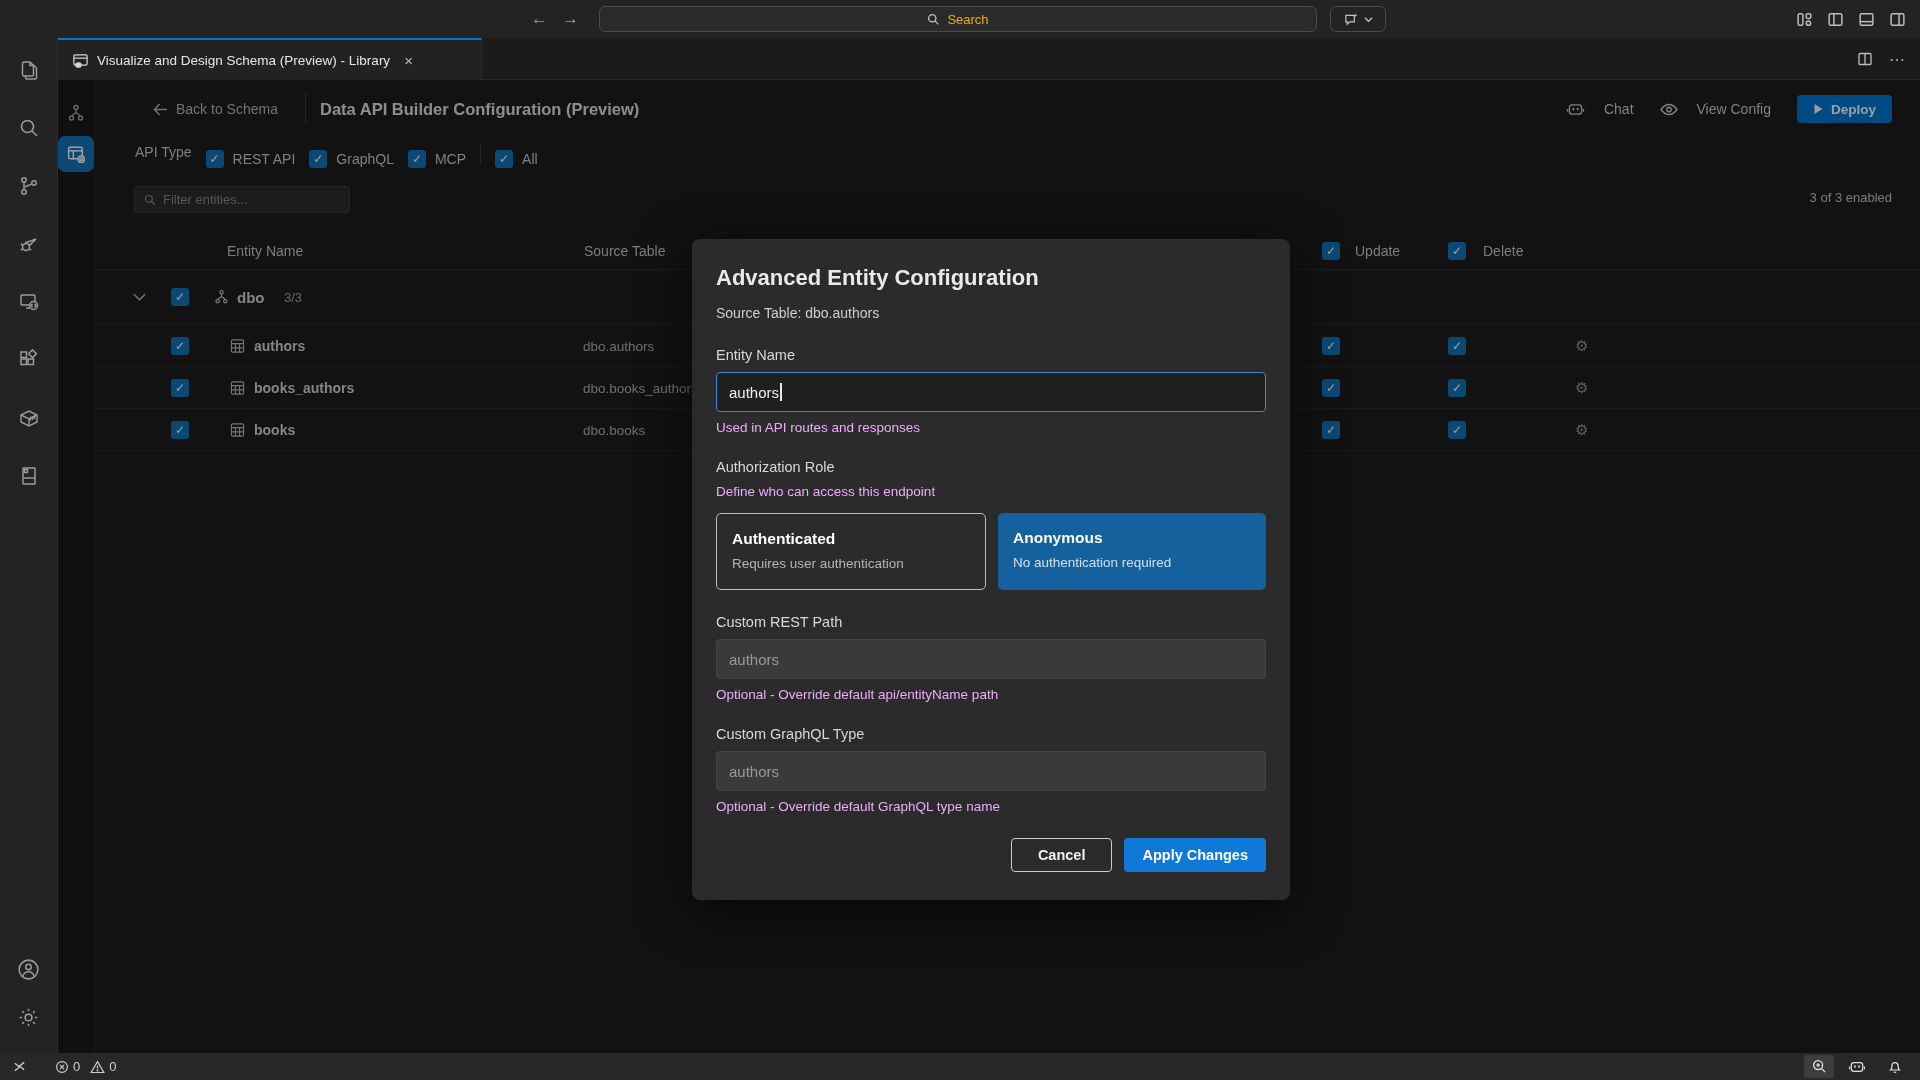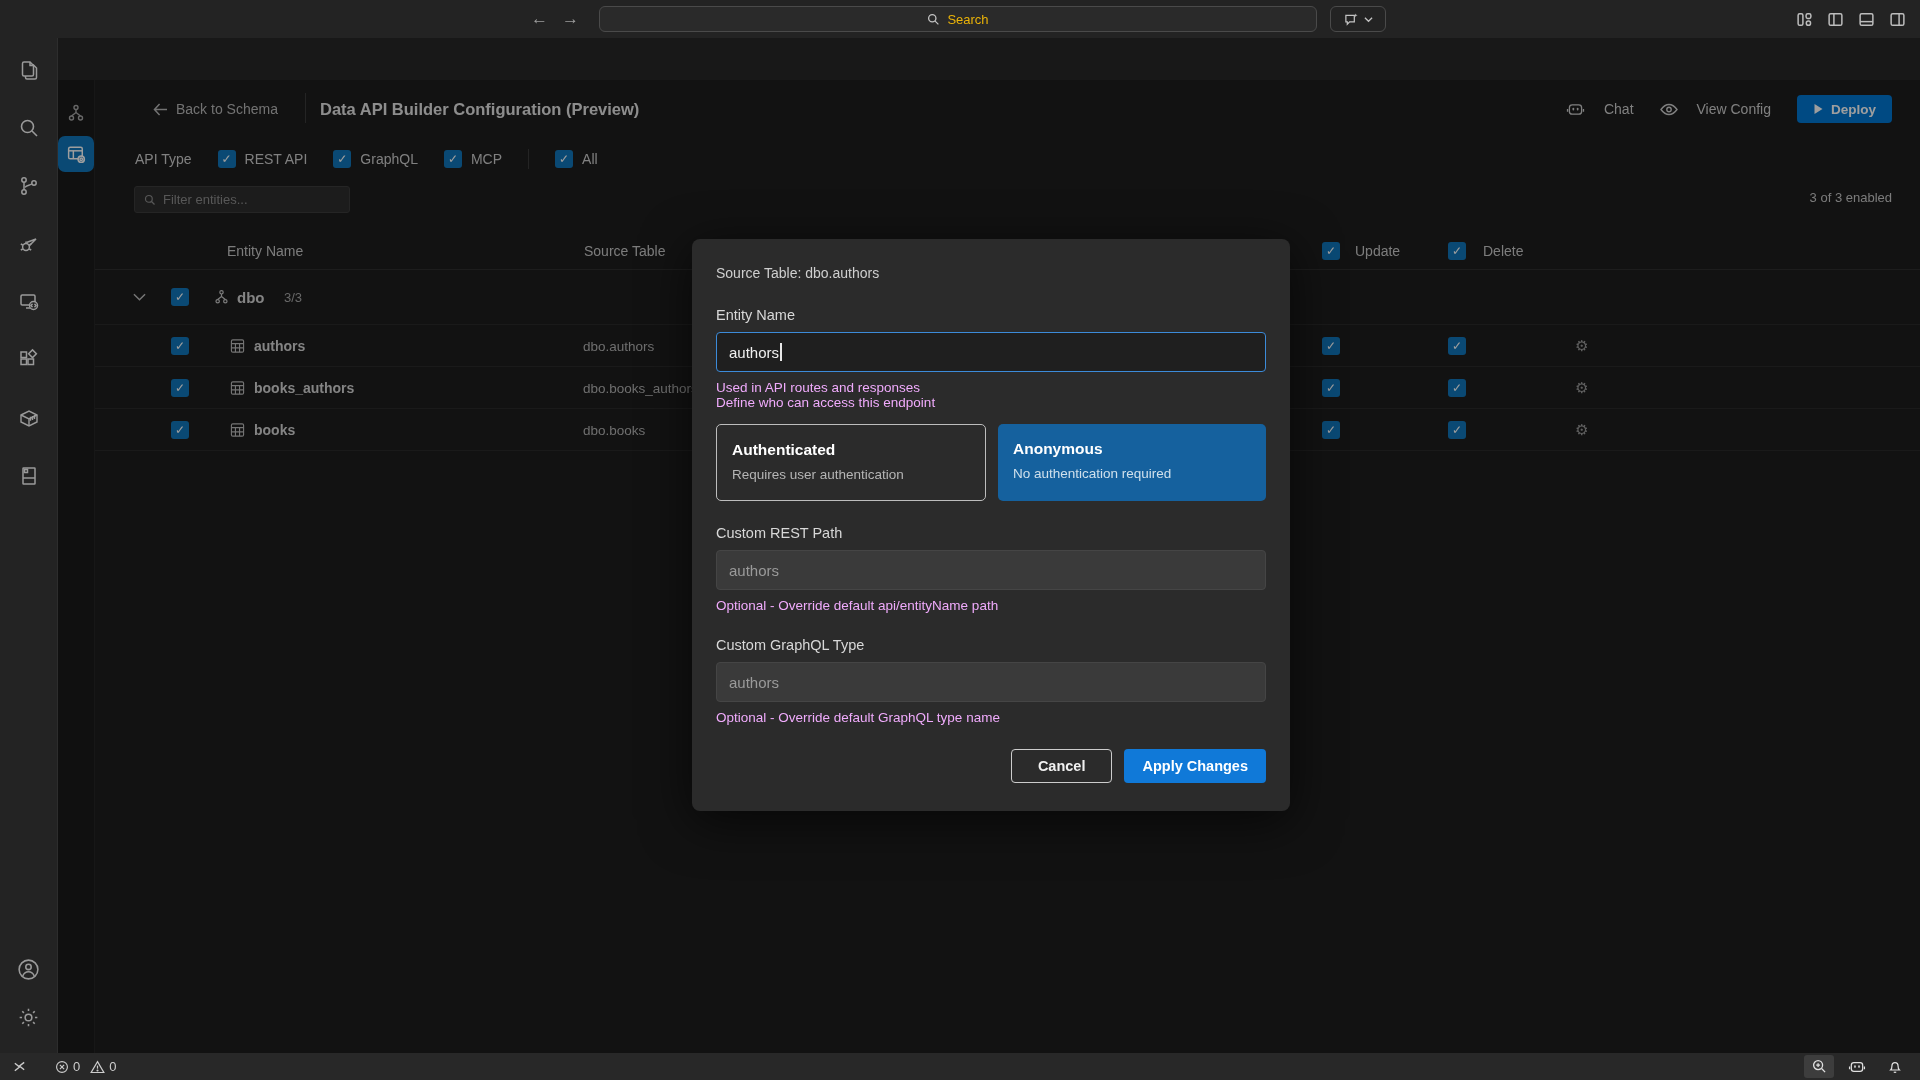--- a/index.html
+++ b/index.html
@@ -44,21 +44,21 @@
   #content { position:relative; flex:1; background:#1d1d1d; }
   #page-header { position:absolute; left:0; top:0; right:0; height:58px; display:flex; align-items:center; }
   #back-link { position:absolute; left:58px; display:flex; align-items:center; gap:8px; color:#b9b9b9; font-size:14px; cursor:pointer; }
   #hdr-divider { position:absolute; left:210px; top:13px; height:30px; width:1px; background:#3a3a3a; }
   #page-title { position:absolute; left:225px; color:#e4e4e4; font-size:16.5px; font-weight:bold; }
   #hdr-actions { position:absolute; right:28px; display:flex; align-items:center; gap:26px; }
   .hdr-act { display:flex; align-items:center; gap:19px; color:#cfcfcf; font-size:14px; cursor:pointer; }
   #deploy-btn { background:#0078d4; color:#fff; border:none; border-radius:4px; height:28px;
     padding:0 16px; font-size:13.5px; font-weight:bold; display:flex; align-items:center; gap:7px; cursor:pointer; }
 
-  #api-type-row { position:absolute; left:40px; top:64px; height:30px; display:flex; align-items:center; gap:12px; font-size:14px; color:#cfcfcf; }
+  #api-type-row { position:absolute; left:40px; top:64px; height:30px; display:flex; font-size:14px; color:#cfcfcf; }
   .cb { width:18px; height:18px; background:#1177bb; border-radius:3px; color:#fff;
     display:inline-flex; align-items:center; justify-content:center; font-size:12px; cursor:pointer; flex:0 0 auto; }
   .cb-group { display:flex; align-items:center; gap:9px; margin-left:14px; }
   .v-sep { width:1px; height:20px; background:#3a3a3a; margin-left:14px; }
 
   #filter-row { position:absolute; left:0; right:0; top:100px; height:34px; }
   #filter-input { position:absolute; left:39px; top:6px; width:216px; height:27px; background:#2e2e2e;
     border:1px solid #3c3c3c; border-radius:3px; display:flex; align-items:center; gap:7px; padding:0 9px; color:#8d8d8d; font-size:13px; }
   #enabled-count { position:absolute; right:28px; top:10px; font-size:13px; color:#c7c7c7; }
 
@@ -226,20 +226,39 @@
   </div>
   <div class="ab-icon" style="margin-bottom:12px">
     <svg width="25" height="25" viewBox="0 0 24 24" fill="none" stroke="currentColor" stroke-width="1.5">
         <circle cx="12" cy="12" r="3.2"></circle>
         <path d="M12 3.5v2.3M12 18.2v2.3M3.5 12h2.3M18.2 12h2.3M6 6l1.6 1.6M16.4 16.4 18 18M18 6l-1.6 1.6M7.6 16.4 6 18"></path>
       </svg>
   </div>
 </div>
 
 <div id="main">
+  <div id="tabstrip">
+    <div id="tab-active">
+      <svg width="17" height="17" viewBox="0 0 18 18" fill="none" stroke="#d6d6d6" stroke-width="1.3">
+          <rect x="2" y="3" width="14" height="11" rx="1.5"></rect>
+          <line x1="2" y1="6.5" x2="16" y2="6.5"></line>
+          <ellipse cx="6.8" cy="12.6" rx="2.6" ry="1.2" fill="#d6d6d6"></ellipse>
+          <path d="M4.2 12.6v2.2c0 .7 1.2 1.2 2.6 1.2s2.6-.5 2.6-1.2v-2.2" fill="#d6d6d6"></path>
+        </svg>
+      <span class="tab-label">Visualize and Design Schema (Preview) - Library</span>
+      <span class="tab-close">×</span>
+    </div>
+    <div class="tab-right-icons">
+      <svg width="16" height="16" viewBox="0 0 16 16" fill="none" stroke="#bdbdbd" stroke-width="1.3">
+          <rect x="2" y="2.5" width="12" height="11" rx="1"></rect>
+          <line x1="8" y1="2.5" x2="8" y2="13.5"></line>
+        </svg>
+      <span style="font-size:16px; letter-spacing:1px;">⋯</span>
+    </div>
+  </div>
 
   <div id="editor">
     <div id="rail">
       <div class="rail-icon">
         <svg width="20" height="20" viewBox="0 0 20 20" fill="none" stroke="currentColor" stroke-width="1.4">
             <circle cx="10" cy="4.5" r="2"></circle>
             <circle cx="5.5" cy="15" r="2"></circle>
             <circle cx="14.5" cy="15" r="2"></circle>
             <path d="M10 6.5v3M10 9.5 5.5 13M10 9.5l4.5 3.5"></path>
           </svg>
@@ -398,29 +417,31 @@
           <span class="tcell gear-cell" style="left:1480px">⚙</span>
         </div>
       </div>
     </div>
   </div>
 </div>
 
 <div id="dim"></div>
 
 <div id="modal">
+  <h1>Advanced Entity Configuration</h1>
   <div class="subtitle">Source Table: dbo.authors</div>
 
   <div class="fld-label">Entity Name</div>
   <div id="entity-input" style="border-color: rgb(60, 139, 217);">
     <span>authors</span>
       <span class="caret"></span>
   </div>
   <div class="fld-help">Used in API routes and responses</div>
 
+  <div class="fld-label section-gap">Authorization Role</div>
   <div class="fld-help" style="margin-top:0">Define who can access this endpoint</div>
   <div id="auth-cards">
     <div class="auth-card plain">
       <div class="ac-title">Authenticated</div>
       <div class="ac-desc">Requires user authentication</div>
     </div>
     <div class="auth-card selected" style="background: rgb(21, 97, 158);">
       <div class="ac-title">Anonymous</div>
       <div class="ac-desc">No authentication required</div>
     </div>

